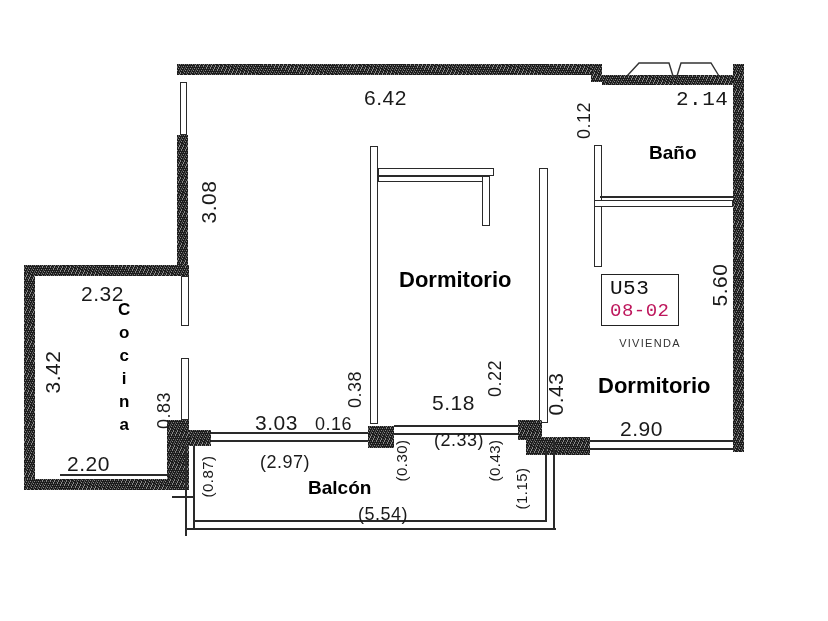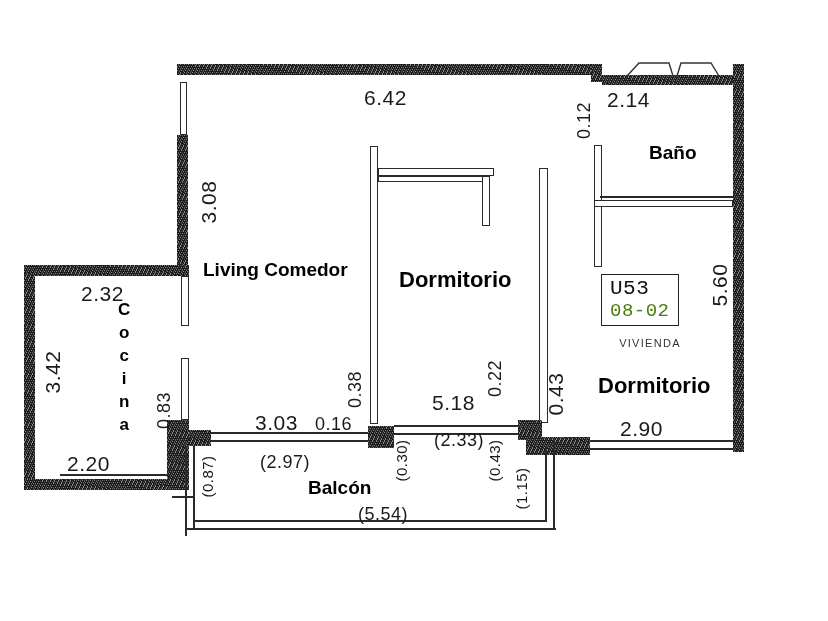--- a/index.html
+++ b/index.html
@@ -36,21 +36,21 @@
   .room.l2{font-size:22px;}
 
   
   .cocina{position:absolute;display:flex;flex-direction:column;
           align-items:center;font-weight:bold;font-size:17px;line-height:23px;color:#000;}
 
   
   #unittag{position:absolute;border:1.5px solid #222;background:#fff;
            padding:2px 8px 3px 8px;font-family:Liberation Mono, monospace;}
   #unittag .u{font-size:21px;line-height:23px;color:#111;letter-spacing:.5px;}
-  #unittag .n{font-size:19px;line-height:22px;color:#4d7c0f;letter-spacing:.5px;}
+  #unittag .n{font-size:19px;line-height:22px;color:#be185d;letter-spacing:.5px;}
   #viv{position:absolute;font-size:11px;letter-spacing:1.3px;color:#333;text-align:center;width:100px;}
 
   
   #ingreso{position:absolute;left:44px;top:78px;width:140px;height:62px;}
   #ingreso svg{display:block;}
   #ingreso .txt{position:absolute;left:14px;top:19px;font-weight:bold;
                 font-size:19px;color:#000;}
 
   
   .winmark{position:absolute;}
@@ -117,21 +117,20 @@
   <div class="thinline" style="left:185px;top:446px;width:2px;height:90px;"></div>
   <div class="thinline" style="left:193px;top:446px;width:2px;height:84px;"></div>
   <div class="thinline" style="left:185px;top:528px;width:370px;height:2px;"></div>
   <div class="thinline" style="left:193px;top:520px;width:354px;height:2px;"></div>
   <div class="thinline" style="left:545px;top:446px;width:2px;height:76px;"></div>
   <div class="thinline" style="left:553px;top:440px;width:2px;height:90px;"></div>
   <div class="thinline" style="left:547px;top:528px;width:9px;height:2px;"></div>
 
   <div class="thinline" style="left:172px;top:496px;width:22px;height:2px;"></div>
 
-  <div class="room l1" style="left:203px;top:259px;">Living Comedor</div>
   <div class="room l2" style="left:399px;top:267px;">Dormitorio</div>
   <div class="room l2" style="left:598px;top:373px;">Dormitorio</div>
   <div class="room l1" style="left:641px;top:142px;margin-left:8px;">Baño</div>
   <div class="room l1" style="left:308px;top:477px;">Balcón</div>
 
   <div class="cocina" style="left:118px;top:298px;">
     <span>C</span>
     <span>o</span>
     <span>c</span>
     <span>i</span>
@@ -139,21 +138,21 @@
     <span>a</span>
   </div>
 
   <div id="unittag" style="left:601px;top:274px;">
     <div class="u">U53</div>
     <div class="n">08-02</div>
   </div>
   <div id="viv" style="left:600px;top:337px;">VIVIENDA</div>
 
   <div class="dim big" style="left:364px;top:86px;">6.42</div>
-  <div class="dim big" style="left:607px;top:88px;">2.14</div>
+  <div class="dim big" style="left:676px;top:88px;font-family:Liberation Mono, monospace;">2.14</div>
   <div class="dim mid vert" style="left:556px;top:110px;width:56px;text-align:center;">0.12</div>
 
   <div class="dim big vert" style="left:178px;top:190px;width:62px;text-align:center;">3.08</div>
   <div class="dim big vert" style="left:689px;top:273px;width:62px;text-align:center;">5.60</div>
 
   <div class="dim big" style="left:81px;top:282px;">2.32</div>
   <div class="dim big vert" style="left:22px;top:360px;width:62px;text-align:center;">3.42</div>
   <div class="dim big" style="left:67px;top:452px;">2.20</div>
   <div class="dim mid vert" style="left:136px;top:400px;width:56px;text-align:center;">0.83</div>
   <div class="dim sm vert" style="left:178px;top:468px;width:58px;text-align:center;">(0.87)</div>

